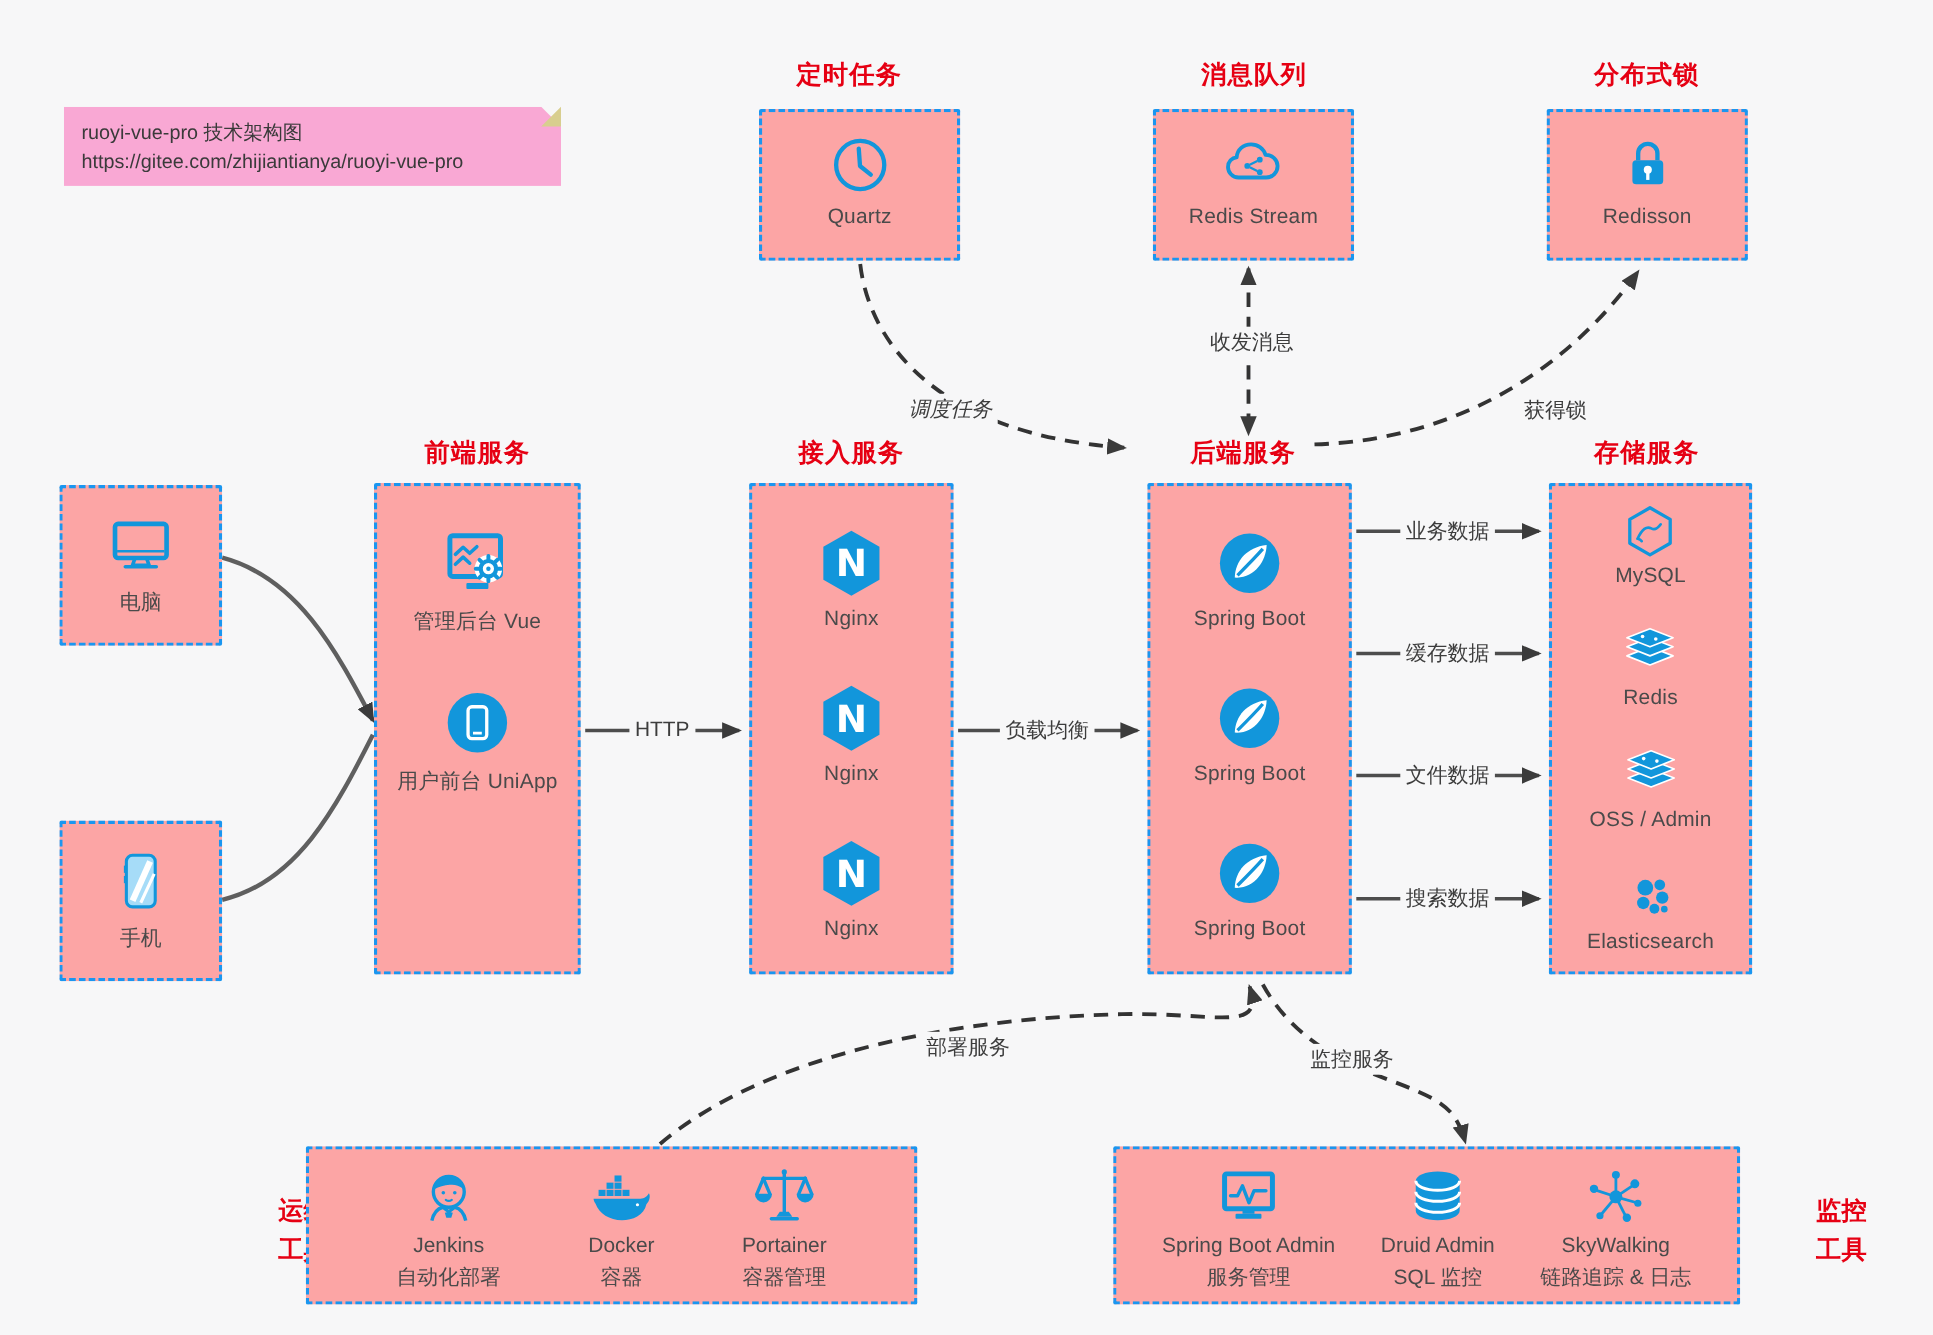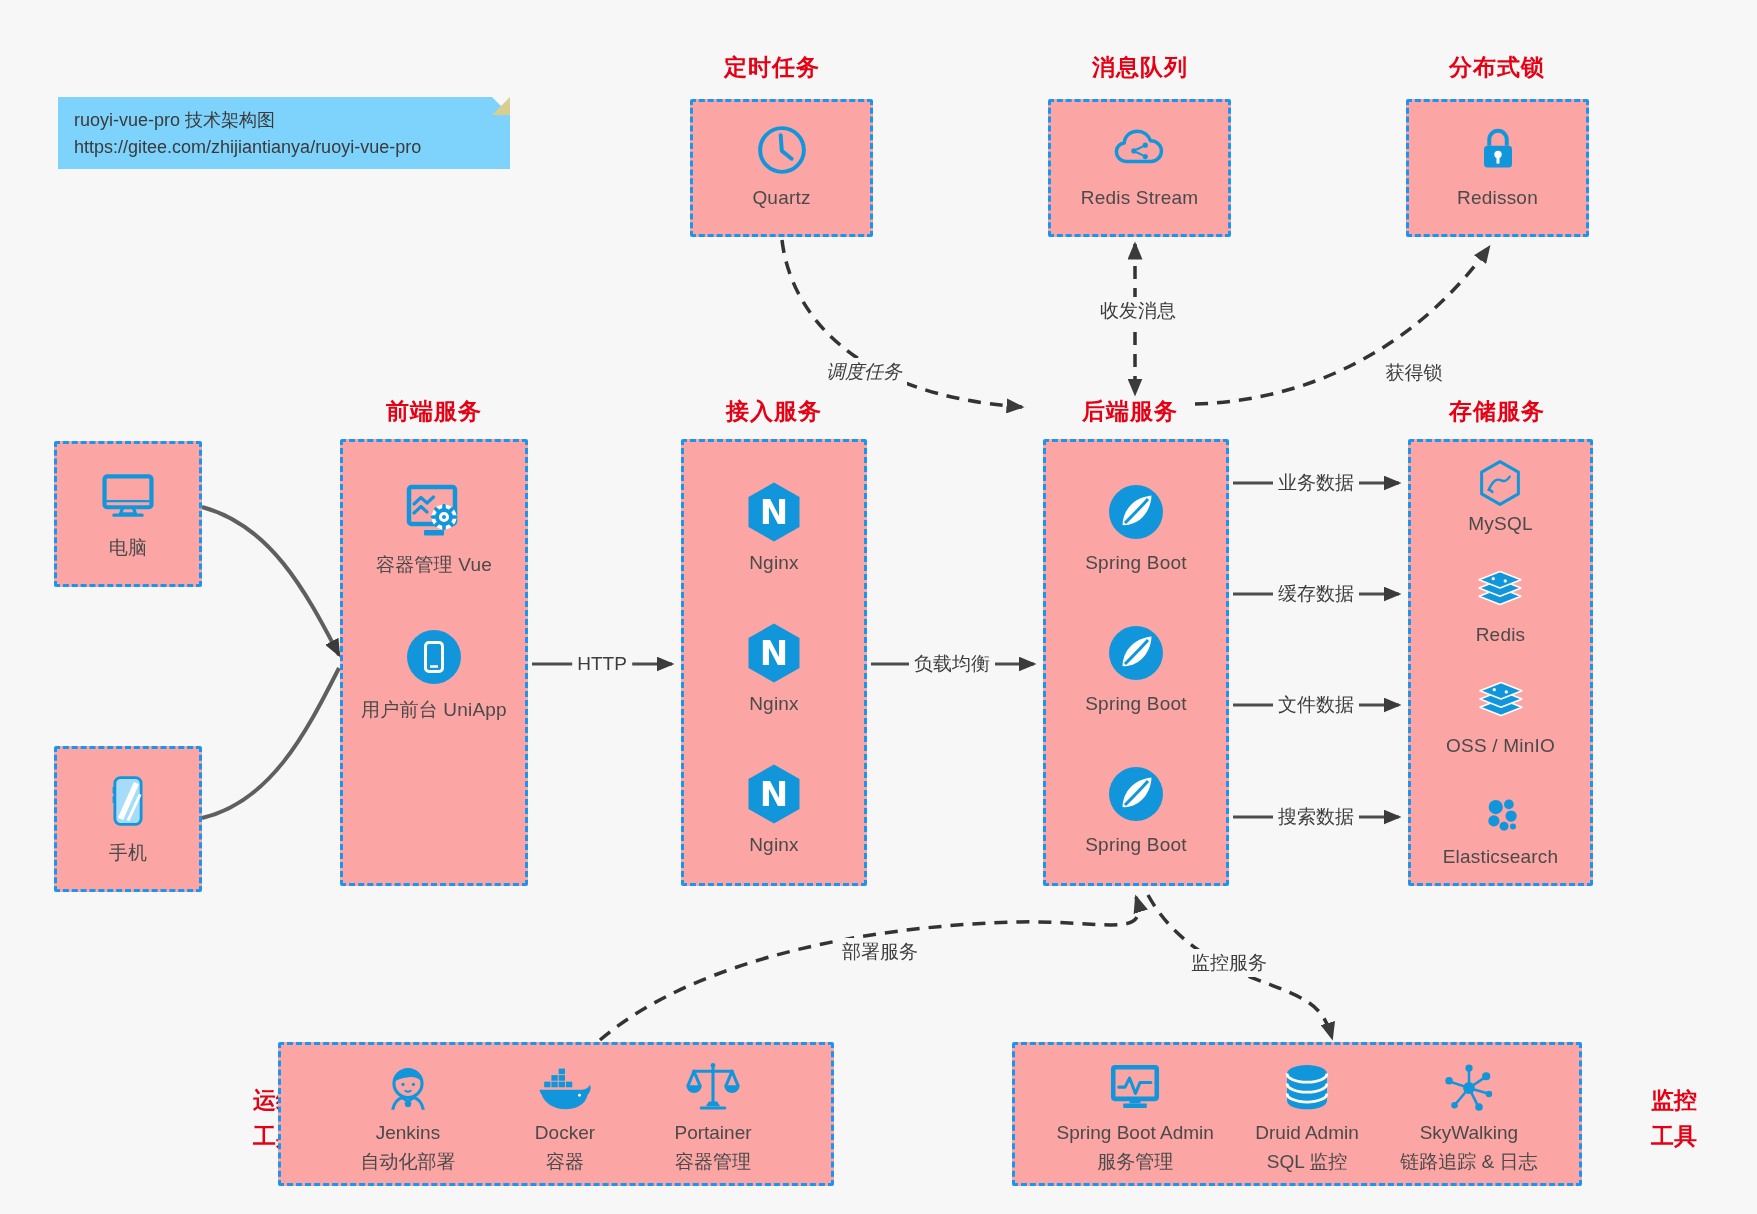--- a/index.html
+++ b/index.html
@@ -1,20 +1,20 @@
 <!DOCTYPE html>
 <html><head>
 <meta charset="utf-8">
 <style>
   html,body{margin:0;padding:0;}
   body{background:#f7f7f8;font-family:"Liberation Sans","DejaVu Sans",sans-serif;}
   .canvas{position:relative;width:1757px;height:1214px;background:#f7f7f8;overflow:hidden;}
 
   
-  .note{position:absolute;left:58px;top:97px;width:452px;height:72px;background:#7dd3fc;
+  .note{position:absolute;left:58px;top:97px;width:452px;height:72px;background:#f9a8d4;
         clip-path:polygon(0 0,434px 0,452px 18px,452px 72px,0 72px);}
   .note-fold{position:absolute;right:0;top:0;width:0;height:0;
         border-style:solid;border-width:0 0 18px 18px;border-color:transparent transparent #d8ce8f transparent;}
   .note-text{padding:10px 16px 0 16px;font-size:18px;line-height:1.5;color:#3a3a3a;white-space:nowrap;}
 
   
   .dbox{position:absolute;background:#fca5a5;border:3px dashed #1a96f0;border-radius:2px;
         box-sizing:border-box;display:flex;flex-direction:column;align-items:center;}
   .tbox{padding-top:20px;gap:9px;}
   .lbox{padding-top:22px;gap:9px;}
@@ -279,21 +279,21 @@
         <use href="#i-phone-device"></use>
       </svg>
     <div class="node-label">手机</div>
   </div>
 
   <div class="dbox colbox" style="left:340px;top:439px;width:188px;height:447px;">
     <div class="node">
       <svg class="icon" width="64" height="64">
           <use href="#i-monitor-gear"></use>
         </svg>
-      <div class="node-label">容器管理 Vue</div>
+      <div class="node-label">管理后台 Vue</div>
     </div>
     <div class="node">
       <svg class="icon" width="64" height="64">
           <use href="#i-phone-circle"></use>
         </svg>
       <div class="node-label">用户前台 UniApp</div>
     </div>
   </div>
 
   <div class="dbox colbox" style="left:681px;top:439px;width:186px;height:447px;">
@@ -348,21 +348,21 @@
     <div class="node node-sm">
       <svg class="icon" width="48" height="48">
           <use href="#i-stack"></use>
         </svg>
       <div class="node-label">Redis</div>
     </div>
     <div class="node node-sm">
       <svg class="icon" width="48" height="48">
           <use href="#i-stack"></use>
         </svg>
-      <div class="node-label">OSS / MinIO</div>
+      <div class="node-label">OSS / Admin</div>
     </div>
     <div class="node node-sm">
       <svg class="icon" width="48" height="48">
           <use href="#i-elastic"></use>
         </svg>
       <div class="node-label">Elasticsearch</div>
     </div>
   </div>
 
   <div class="dbox rowbox" style="left:278px;top:1042px;width:556px;height:144px;">

